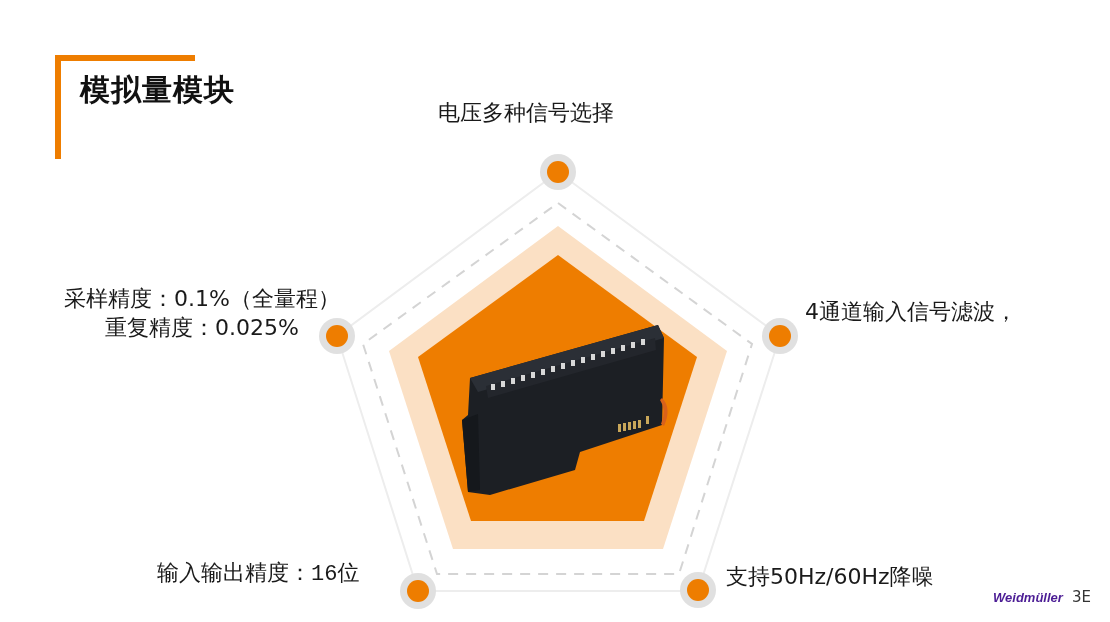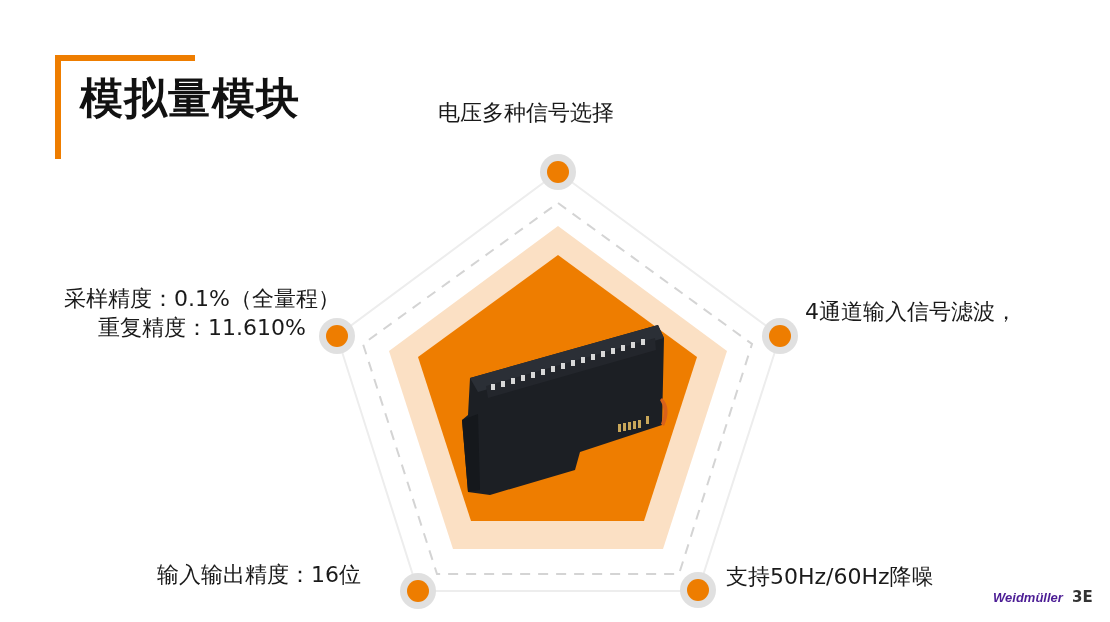--- a/index.html
+++ b/index.html
@@ -1,33 +1,33 @@
 <!DOCTYPE html>
 <html><head>
 <meta charset="utf-8">
 <style>
   html,body{margin:0;padding:0;background:#ffffff;}
   body{width:1110px;height:622px;position:relative;overflow:hidden;font-family:"DejaVu Sans","Liberation Sans",sans-serif;color:#1a1a1a;}
   .corner-top{position:absolute;left:55px;top:55px;width:140px;height:6px;background:#ee7d00;}
   .corner-left{position:absolute;left:55px;top:55px;width:6px;height:104px;background:#ee7d00;}
-  .page-title{position:absolute;left:80px;top:70px;font-size:43px;font-weight:bold;letter-spacing:1px;color:#111;}
+  .page-title{position:absolute;left:80px;top:70px;font-size:30px;font-weight:bold;letter-spacing:1px;color:#111;}
   .radar{position:absolute;left:0;top:0;width:1110px;height:622px;}
   .label{position:absolute;font-size:22px;line-height:29px;color:#1a1a1a;white-space:nowrap;}
   .lbl-top{left:438px;top:98px;text-align:center;}
   .lbl-top span{display:block;}
   .lbl-left{right:770px;top:284px;text-align:right;}
   .lbl-left span{display:block;text-align:center;}
   .lbl-right{left:805px;top:297px;text-align:left;}
   .lbl-right span{display:block;}
-  .lbl-bl{left:157px;top:560px;}
+  .lbl-bl{left:157px;top:560px;font-family:Liberation Mono, monospace;}
   .lbl-br{left:726px;top:562px;}
   .dot{position:absolute;width:36px;height:36px;border-radius:50%;background:#e0e0e0;}
   .dot::after{content:"";position:absolute;left:7px;top:7px;width:22px;height:22px;border-radius:50%;background:#ee7d00;}
   .brand{position:absolute;left:993px;top:590px;font-size:13px;font-weight:bold;font-style:italic;color:#4c1d95;font-family:"Liberation Sans",sans-serif;}
-  .brand-mark{position:absolute;left:1072px;top:588px;font-size:15px;font-weight:bold;color:#333;font-family:"DejaVu Sans",sans-serif;}
+  .brand-mark{position:absolute;left:1072px;top:588px;font-size:15px;font-weight:normal;color:#333;font-family:"DejaVu Sans",sans-serif;}
 </style>
 </head>
 <body>
 
 <div class="corner-top"></div>
 <div class="corner-left"></div>
 <div class="page-title">模拟量模块</div>
 
 <svg class="radar" viewBox="0 0 1110 622" xmlns="http://www.w3.org/2000/svg">
   <polygon points="558,172 780,336 698,591 418,591 337,336" fill="none" stroke="#ededed" stroke-width="2"></polygon>
@@ -77,19 +77,19 @@
 <div class="dot" style="left:680px;top:572px;"></div>
 
 <div class="label lbl-top">
   <span>电压多种信号选择</span>
 </div>
 <div class="label lbl-right">
   <span>4通道输入信号滤波，</span>
 </div>
 <div class="label lbl-left">
   <span>采样精度：0.1%（全量程）</span>
-  <span>重复精度：11.610%</span>
+  <span>重复精度：0.025%</span>
 </div>
 <div class="label lbl-bl">输入输出精度：16位</div>
 <div class="label lbl-br">支持50Hz/60Hz降噪</div>
 
 <div class="brand">Weidmüller</div>
 <div class="brand-mark">3E</div>
 
 </body></html>

